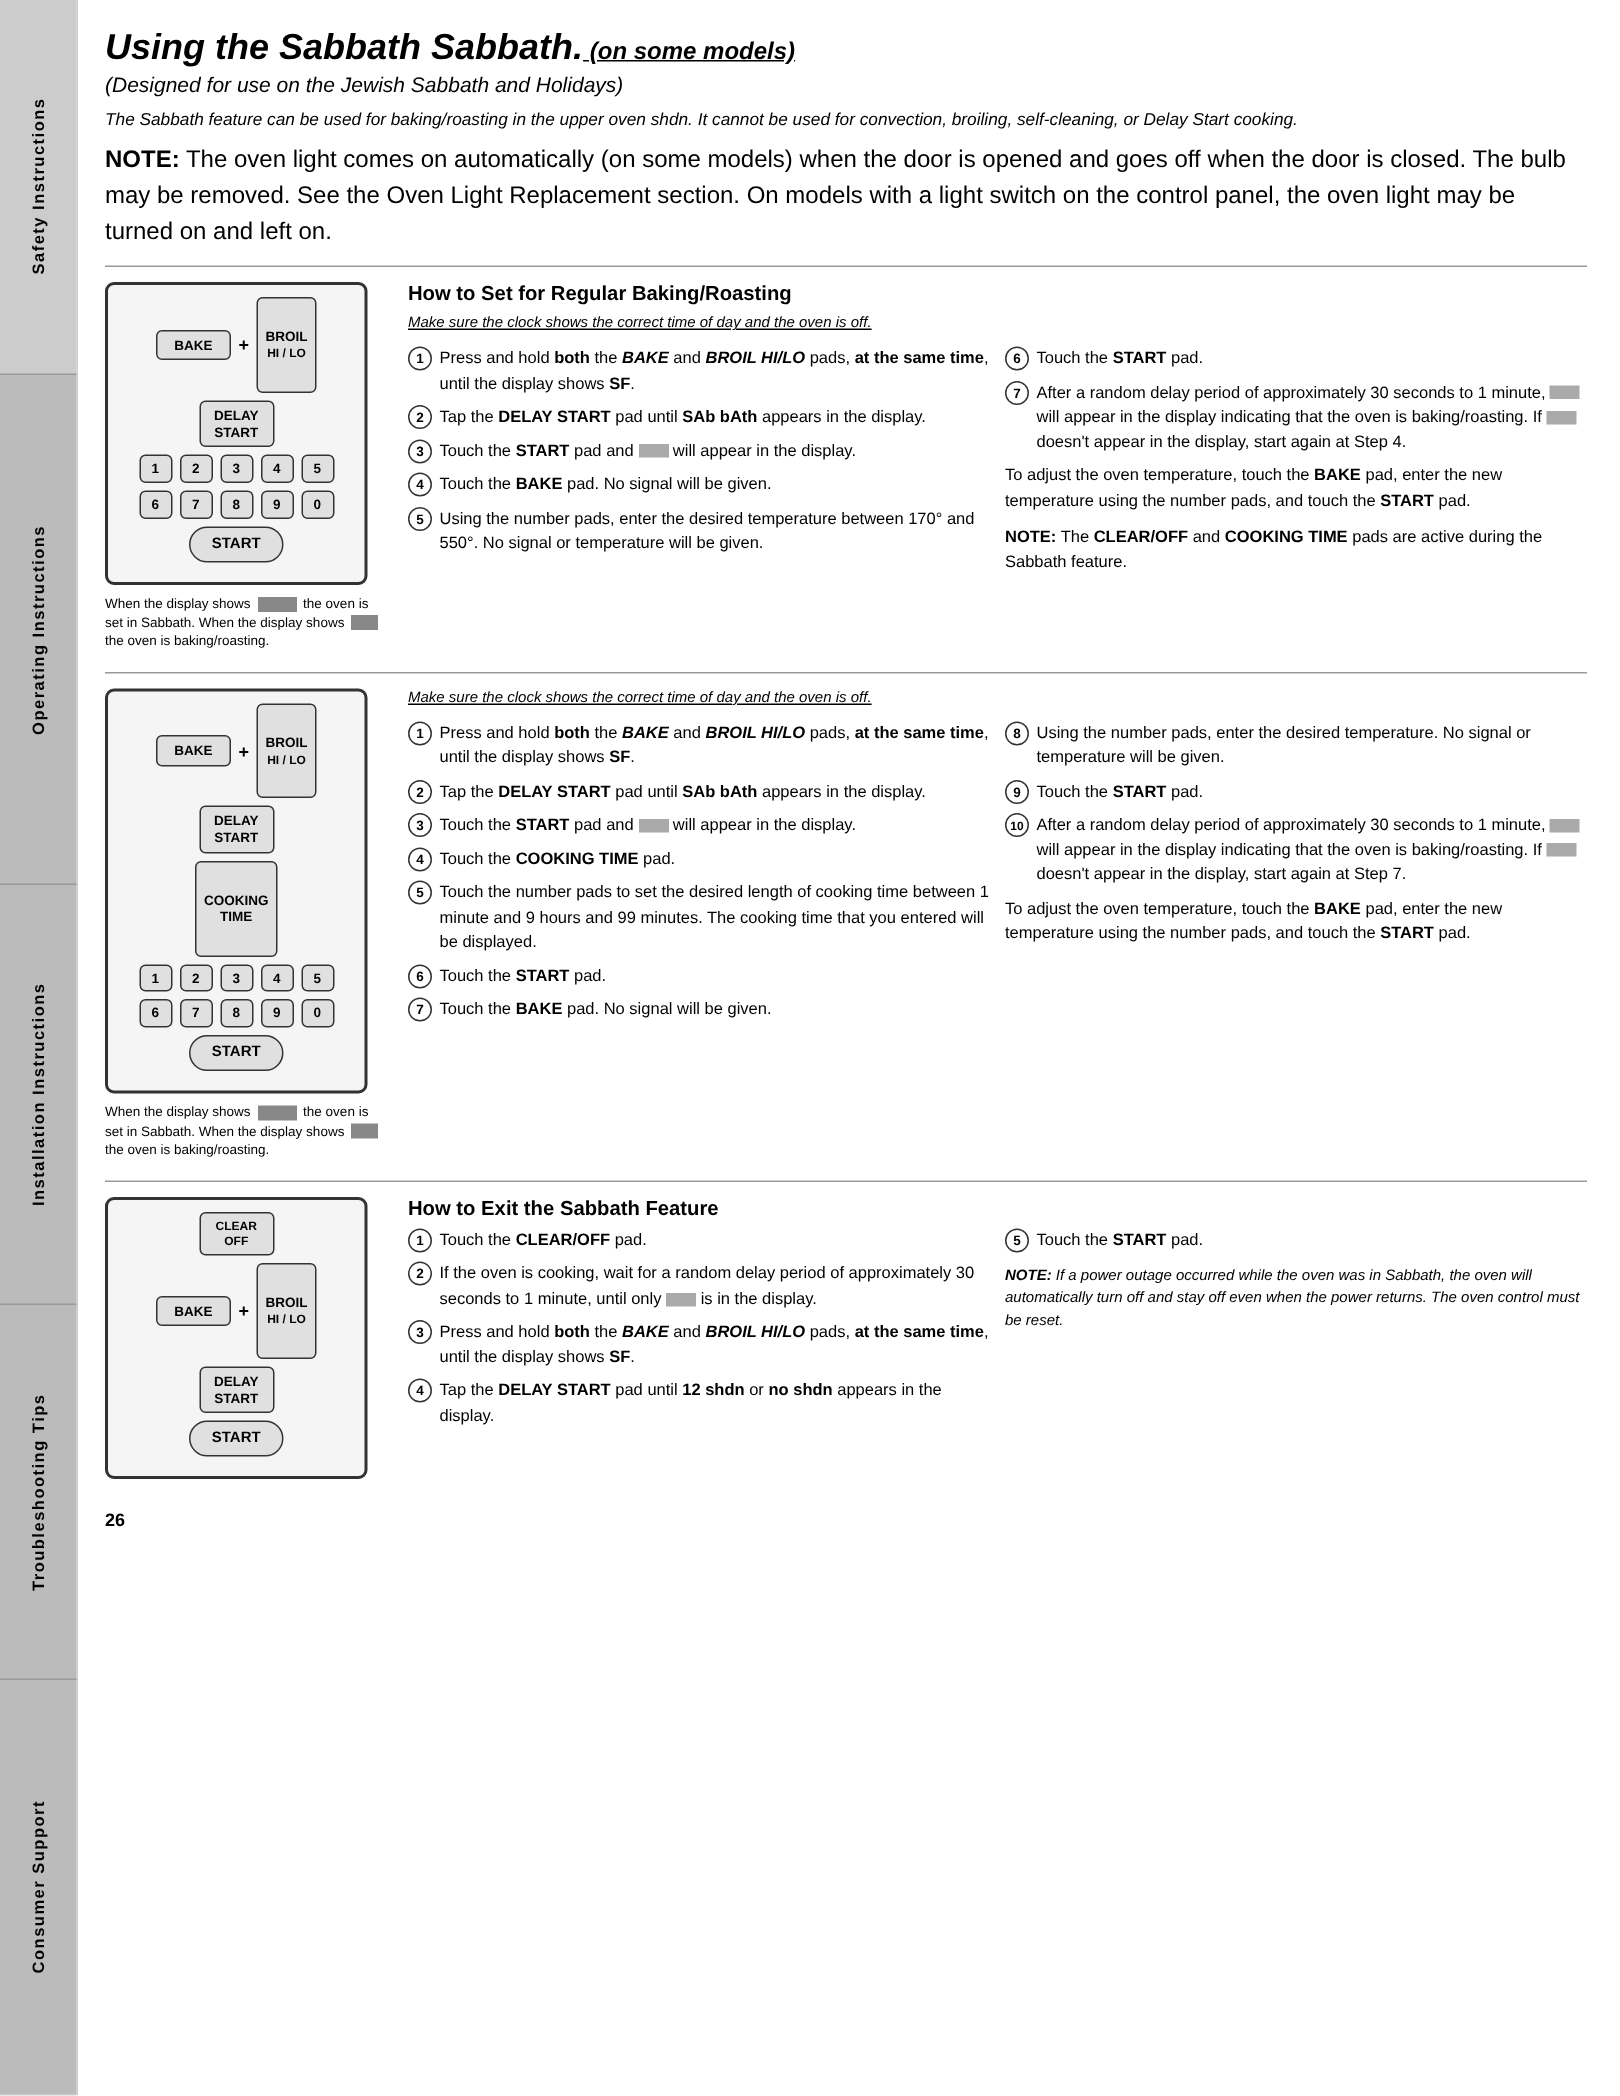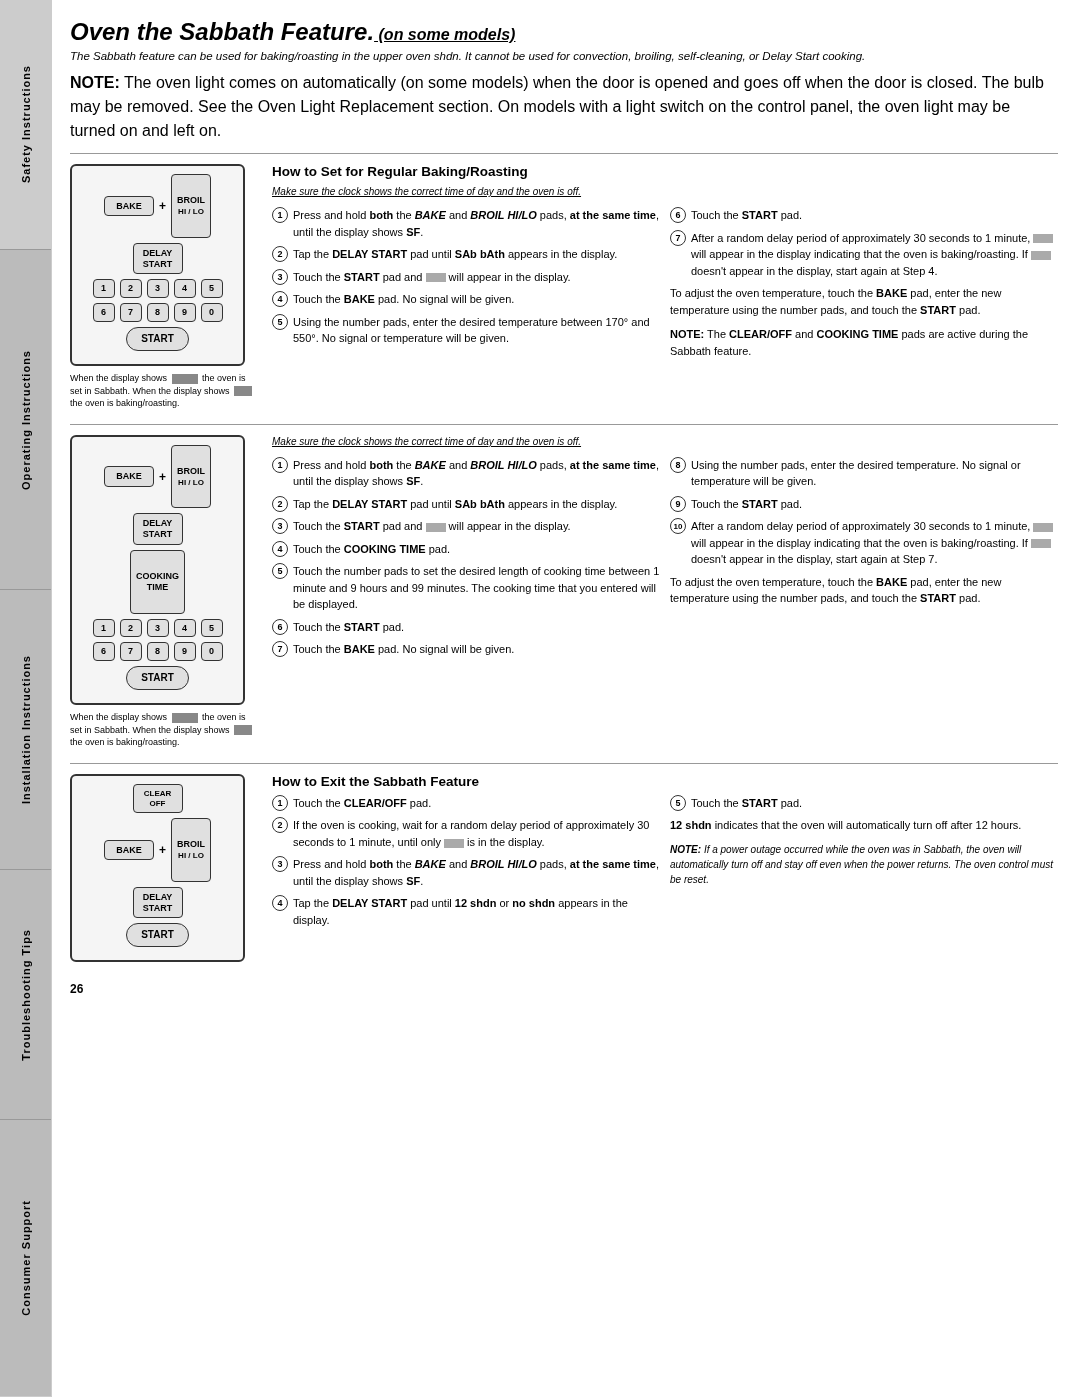--- a/index.html
+++ b/index.html
@@ -242,22 +242,23 @@
   </div>
   <div class="sidebar-section" style="flex:1; writing-mode:vertical-rl; display:flex; align-items:center; justify-content:center; width:100%; background:#bbb;">
     <span class="sidebar-label">Consumer Support</span>
   </div>
 </div>
 
 <div class="main-content">
 
   <div>
     <div class="page-title">
-      <i><b><span>Oven the Sabbath Feature.</span></b><span style="font-size:16px;text-decoration:underline;"> (on some models)</span></i>
-    </div>
+      <i><b><span>Using the Sabbath Sabbath.</span></b><span style="font-size:16px;text-decoration:underline;"> (on some models)</span></i>
+    </div>
+    <div class="page-subtitle">(Designed for use on the Jewish Sabbath and Holidays)</div>
     <div class="intro-text">The Sabbath feature can be used for baking/roasting in the upper oven shdn. It cannot be used for convection, broiling, self-cleaning, or Delay Start cooking.</div>
     <div class="note-text">
       <b>NOTE:</b> The oven light comes on automatically (on some models) when the door is opened and goes off when the door is closed. The bulb may be removed. See the Oven Light Replacement section. On models with a light switch on the control panel, the oven light may be turned on and left on.
     </div>
   </div>
 
   <div class="section">
     <div class="section-left">
 
       <div class="keypad">
@@ -473,23 +474,20 @@
           <div class="step-item">
             <span class="step-circle">4</span>
             <span class="step-text">Tap the <b>DELAY START</b> pad until <b>12 shdn</b> or <b>no shdn</b> appears in the display.</span>
           </div>
         </div>
         <div class="steps-col">
           <div class="step-item">
             <span class="step-circle">5</span>
             <span class="step-text">Touch the <b>START</b> pad.</span>
           </div>
-          <div class="note-box" style="margin-top:6px;">
-            <b>12 shdn</b> indicates that the oven will automatically turn off after 12 hours.
-          </div>
           <div class="note-box" style="margin-top:8px; font-style:italic; font-size:10px;">
             <b>NOTE:</b> If a power outage occurred while the oven was in Sabbath, the oven will automatically turn off and stay off even when the power returns. The oven control must be reset.
           </div>
         </div>
       </div>
     </div>
   </div>
 
   <div class="page-num">26</div>
 

